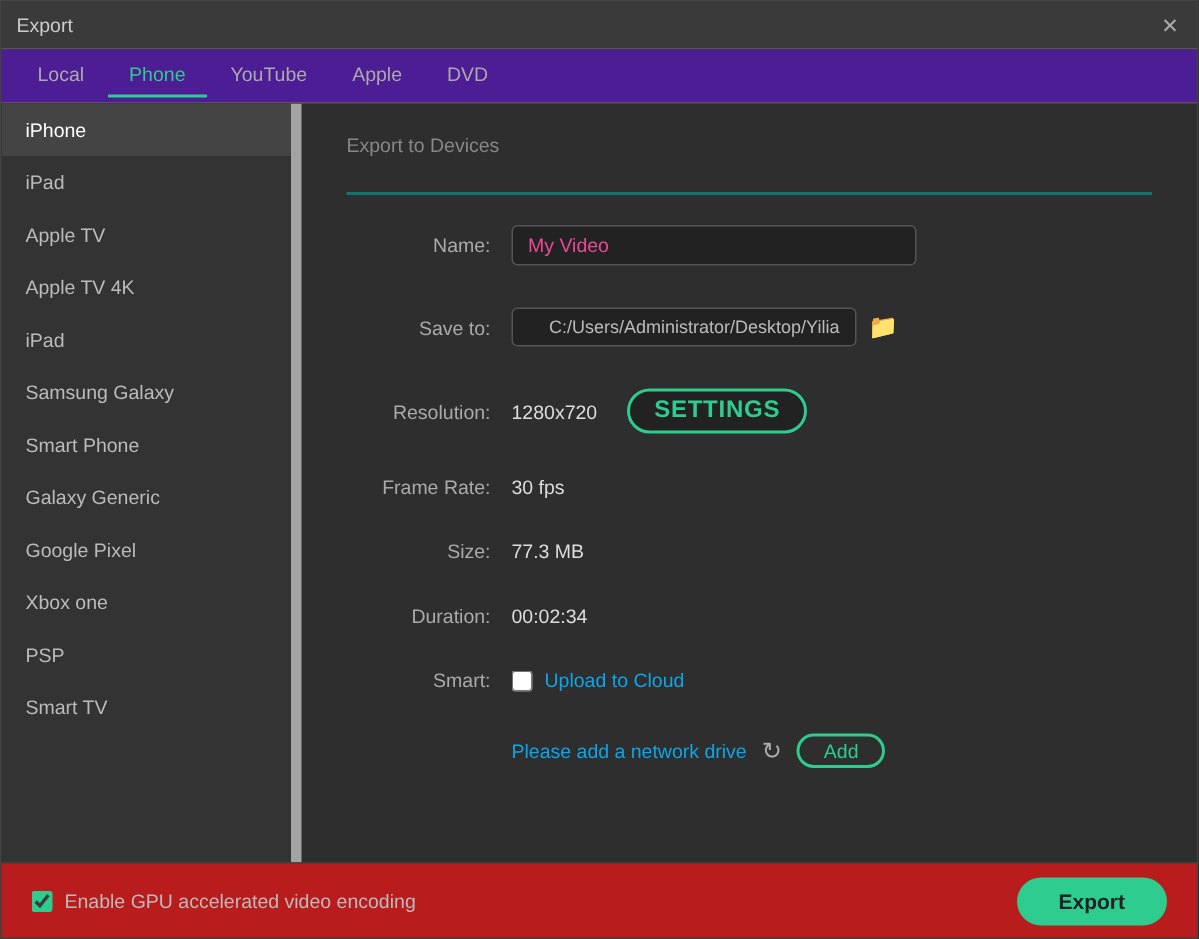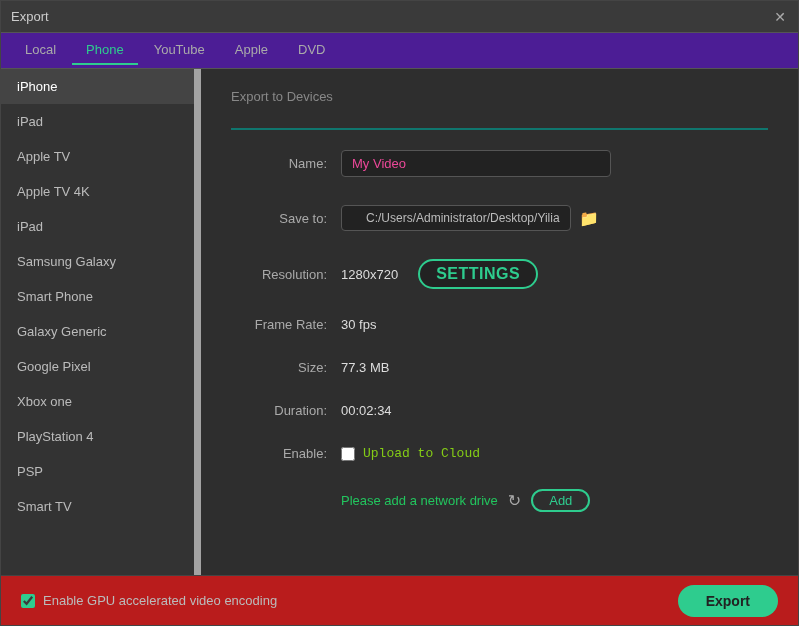--- a/index.html
+++ b/index.html
@@ -197,33 +197,32 @@
       gap: 8px;
     }
 
     .upload-checkbox {
       width: 14px;
       height: 14px;
       accent-color: #2ecc8e;
     }
 
     .upload-label {
-      color: #84cc16;
-      font-size: 13px;
-      font-family: Liberation Mono, monospace;
+      color: #0ea5e9;
+      font-size: 13px;
     }
 
     .network-row {
       display: flex;
       align-items: center;
       gap: 10px;
     }
 
     .network-text {
-      color: #22c55e;
+      color: #0ea5e9;
       font-size: 13px;
     }
 
     .refresh-btn {
       background: none;
       border: none;
       color: #aaa;
       cursor: pointer;
       font-size: 16px;
     }
@@ -301,21 +300,20 @@
       <div class="sidebar-item active">iPhone</div>
       <div class="sidebar-item">iPad</div>
       <div class="sidebar-item">Apple TV</div>
       <div class="sidebar-item">Apple TV 4K</div>
       <div class="sidebar-item">iPad</div>
       <div class="sidebar-item">Samsung Galaxy</div>
       <div class="sidebar-item">Smart Phone</div>
       <div class="sidebar-item">Galaxy Generic</div>
       <div class="sidebar-item">Google Pixel</div>
       <div class="sidebar-item">Xbox one</div>
-      <div class="sidebar-item">PlayStation 4</div>
       <div class="sidebar-item">PSP</div>
       <div class="sidebar-item">Smart TV</div>
     </div>
 
     <div class="content-area">
       <div class="section-title">Export to Devices</div>
 
       <div class="form-row">
         <span class="form-label">Name:</span>
         <input class="name-input" type="text" value="My Video" style="">
@@ -346,21 +344,21 @@
         <span class="form-label">Size:</span>
         <span class="form-value">77.3 MB</span>
       </div>
 
       <div class="form-row">
         <span class="form-label">Duration:</span>
         <span class="form-value">00:02:34</span>
       </div>
 
       <div class="form-row">
-        <span class="form-label">Enable:</span>
+        <span class="form-label">Smart:</span>
         <div class="upload-row">
           <input type="checkbox" class="upload-checkbox" style="">
           <span class="upload-label">Upload to Cloud</span>
         </div>
       </div>
 
       <div class="form-row">
         <span class="form-label"></span>
         <div class="network-row">
           <span class="network-text">Please add a network drive</span>

